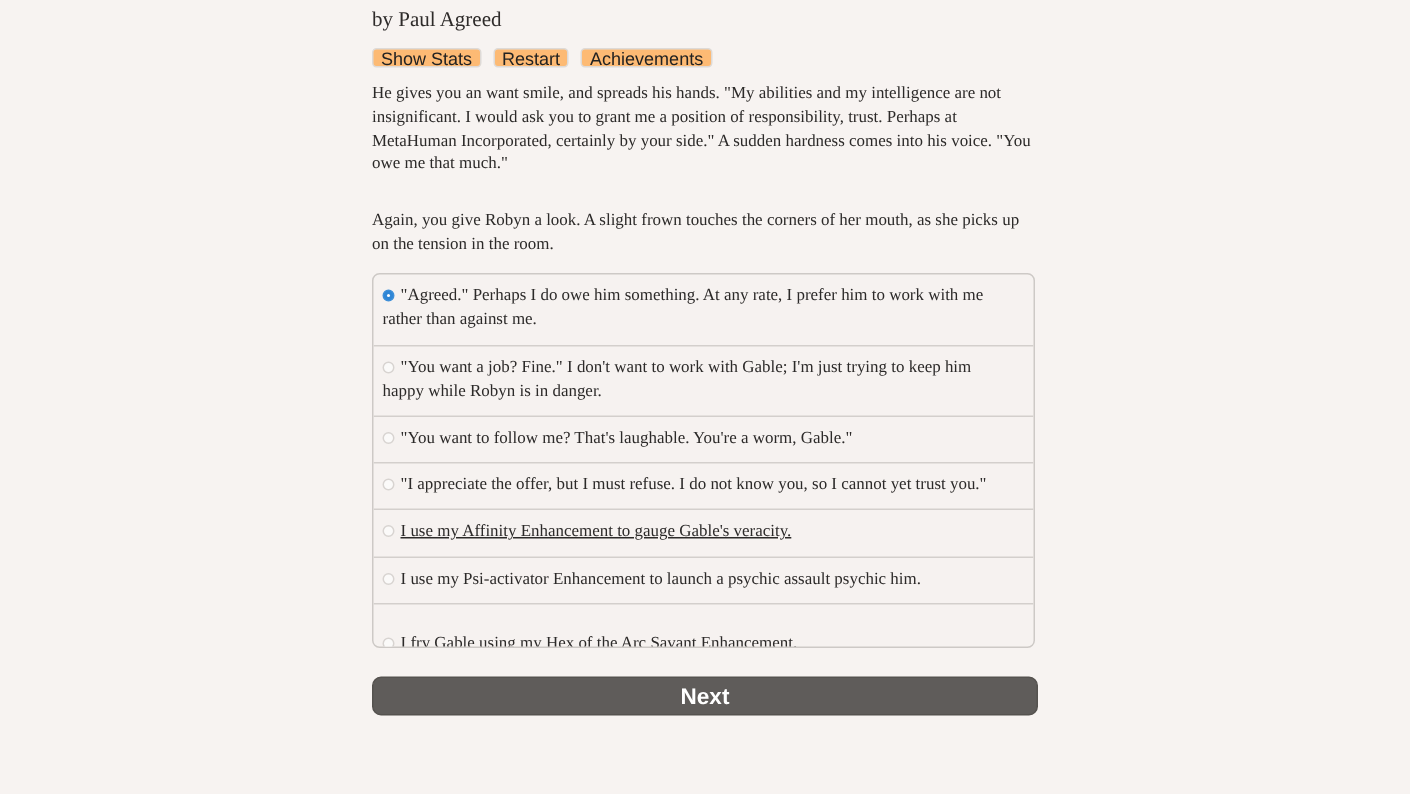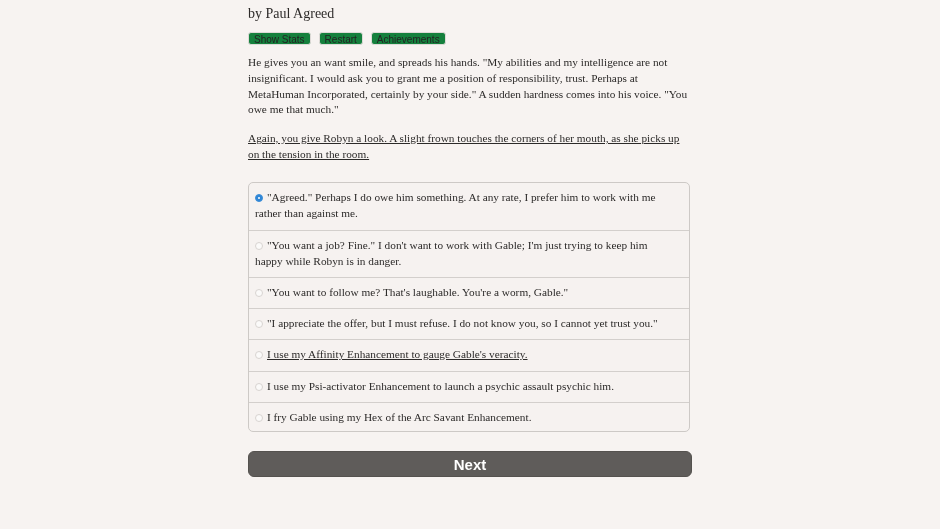--- a/index.html
+++ b/index.html
@@ -10,32 +10,32 @@
       color: #2c2a29;
       position: relative;
     }
     .page { position: absolute; left: 248px; top: 0; width: 444px; }
     .author {
       position: absolute; top: 5px; left: 0;
       font-family: "Liberation Serif", serif; font-size: 14px; line-height: 18px; color: #2e2b2a;
     }
     .toolbar { position: absolute; top: 32px; left: 0; display: flex; gap: 8px; }
     .tb-btn {
-      font-family: "Liberation Sans", sans-serif; font-size: 10px;
+      font-family: "Liberation Sans", sans-serif; font-size: 12px;
       padding: 0 5px; height: 13px; line-height: 13px;
       border: 1px solid #dedad7; border-radius: 3px;
-      background: #15803d; color: #222; cursor: pointer;
+      background: #fdba74; color: #222; cursor: pointer;
     }
     .passage {
       position: absolute; left: 0; width: 444px;
       font-family: "Liberation Serif", serif; font-size: 11.3px; line-height: 15.8px; color: #2c2a29;
       margin: 0;
     }
     .p1 { top: 55px; }
-    .p2 { top: 131px; text-decoration: underline; }
+    .p2 { top: 140px; }
     .choices {
       position: absolute; top: 182px; left: 0; width: 442px; height: 250px;
       border: 1px solid #cdc9c6; border-radius: 5px;
       background: #f6f2f0; box-sizing: border-box; overflow: hidden;
     }
     .choice {
       position: absolute; left: 0; right: 0;
       border-top: 1px solid #d3cfcc;
       box-sizing: border-box;
       padding: 0 14px 0 6px;
@@ -92,19 +92,19 @@
     </label>
     <label class="choice" style="top:125px; height:31px; padding-top:7px;">
       <span class="radio"></span><span>"I appreciate the offer, but I must refuse. I do not know you, so I cannot yet trust you."</span>
     </label>
     <label class="choice" style="top:156px; height:32px; padding-top:7px;text-decoration:underline;">
       <span class="radio"></span><span>I use my Affinity Enhancement to gauge Gable's veracity.</span>
     </label>
     <label class="choice" style="top:188px; height:31px; padding-top:7px;">
       <span class="radio"></span><span>I use my Psi-activator Enhancement to launch a psychic assault psychic him.</span>
     </label>
-    <label class="choice" style="top:219px; height:31px; padding-top:7px;">
+    <label class="choice" style="top:219px; height:31px; padding-top:19px;">
       <span class="radio"></span><span>I fry Gable using my Hex of the Arc Savant Enhancement.</span>
     </label>
   </div>
 
   <button class="next-btn">Next</button>
 </div>
 
 </body></html>

